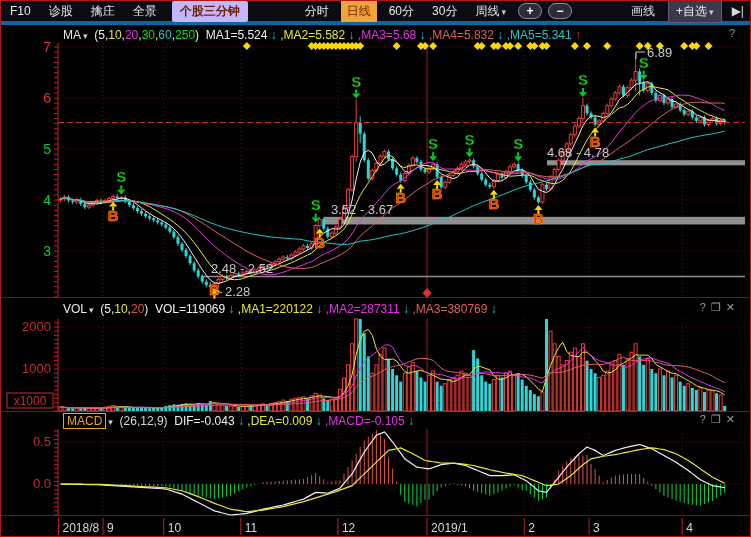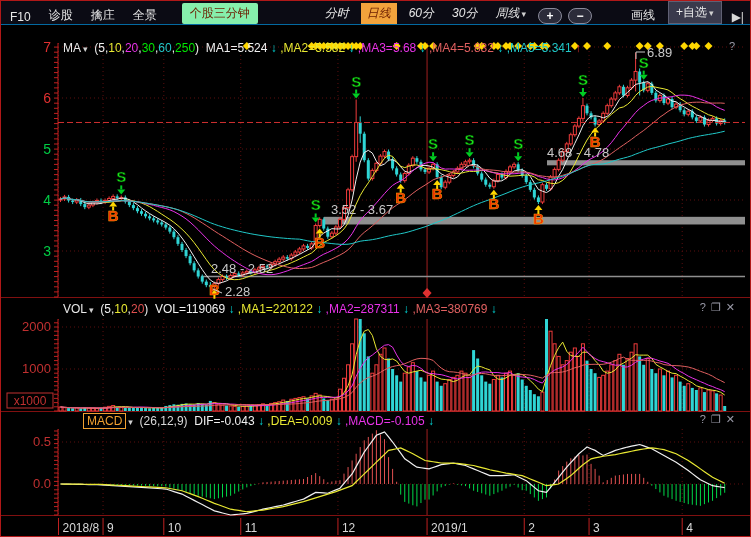--- a/index.html
+++ b/index.html
@@ -1,33 +1,33 @@
 <!DOCTYPE html>
 <html><head>
 <meta charset="utf-8">
 <style>
   html,body{margin:0;padding:0;background:#000;}
   #app{position:relative;width:751px;height:537px;background:#000;border:1px solid #b01818;
        box-sizing:border-box;overflow:hidden;font-family:"Liberation Sans","DejaVu Sans",sans-serif;}
   .toolbar{position:absolute;left:0;top:0;width:100%;height:24px;background:#0b0b14;
-       border-bottom:1px solid #0369a1;display:flex;align-items:flex-end;font-size:12px;color:#e8e8e8;box-sizing:border-box;}
+       border-bottom:4px solid #0369a1;display:flex;align-items:center;font-size:12px;color:#e8e8e8;box-sizing:border-box;}
   .tb-item{margin:0 9px;white-space:nowrap;}
-  .btn-orange{background:#86efac;color:#6b1d00;font-weight:normal;padding:2px 8px;margin:0 16px;border-radius:2px;white-space:nowrap;}
-  .tab{padding:2px 6px;margin:0 3px;white-space:nowrap;font-style:italic;}
+  .btn-orange{background:#c4b5fd;color:#6b1d00;font-weight:bold;padding:2px 8px;margin:0 6px;border-radius:2px;white-space:nowrap;}
+  .tab{padding:2px 6px;margin:0 3px;white-space:nowrap;}
   .tab.active{background:#f2a33c;color:#6b1d00;}
   .caret{font-size:9px;color:#cfcfcf;margin-left:2px;}
   .pill{background:#2c2c3a;border:1px solid #8a8a9a;border-radius:9px;width:22px;height:14px;
         display:inline-flex;align-items:center;justify-content:center;margin:0 3px;color:#fff;font-weight:bold;}
   .btn-dark{background:#3a3a4c;border:1px solid #606074;padding:2px 7px;color:#ececec;margin:0 4px;
         font-size:12px;font-family:inherit;white-space:nowrap;}
   .hdr{position:absolute;left:0;width:100%;height:17px;font-size:12px;display:flex;align-items:center;
        white-space:pre;color:#e8e8e8;}
   .segs{margin-left:62px;}
   .icons{position:absolute;right:10px;top:1px;color:#9a9aa8;font-size:11px;letter-spacing:5px;}
-  .macd-name{border:1px solid #f0a030;color:#f0a030;padding:0 3px;margin-left:20px;}
+  .macd-name{border:1px solid #f0a030;color:#f0a030;padding:0 3px;}
   .daterow{position:absolute;left:0;top:516px;width:100%;height:20px;font-size:12px;color:#e8e8e8;}
   .period-lbl{position:absolute;left:7px;top:3px;}
   svg{position:absolute;left:0;top:0;}
 </style>
 </head>
 <body>
 
 <div id="app">
 
   <svg id="chart" width="751" height="537">
@@ -975,21 +975,21 @@
     <span class="tab">30分</span>
     <span class="tab"><span>周线</span><span class="caret">▾</span></span>
     <span class="pill">+</span>
     <span class="pill">−</span>
     <span style="flex:1"></span>
     <span class="tb-item">画线</span>
     <button class="btn-dark"><span>+自选</span><span class="caret">▾</span></button>
     <span class="tb-item" style="margin:0 6px;color:#d8d8d8">▶|</span>
   </div>
 
-  <div class="hdr" style="top:38px">
+  <div class="hdr" style="top:25px">
     <span class="segs" id="ma-segs"><span>MA</span><span class="caret">▾</span><span>  </span><span style="color: rgb(232, 232, 232);">(</span><span style="color: rgb(240, 240, 240);">5</span><span style="color: rgb(232, 232, 232);">,</span><span style="color: rgb(232, 232, 50);">10</span><span style="color: rgb(232, 232, 232);">,</span><span style="color: rgb(232, 50, 232);">20</span><span style="color: rgb(232, 232, 232);">,</span><span style="color: rgb(0, 232, 0);">30</span><span style="color: rgb(232, 232, 232);">,</span><span style="color: rgb(32, 200, 200);">60</span><span style="color: rgb(232, 232, 232);">,</span><span style="color: rgb(0, 232, 0);">250</span><span style="color: rgb(232, 232, 232);">)</span><span>  </span><span style="color: rgb(240, 240, 240);">MA1=5.524</span><span style="color: rgb(0, 216, 216); font-weight: bold;"> ↓ </span><span style="color: rgb(232, 232, 50);">,MA2=5.582</span><span style="color: rgb(0, 216, 216); font-weight: bold;"> ↓ </span><span style="color: rgb(232, 50, 232);">,MA3=5.68</span><span style="color: rgb(0, 216, 216); font-weight: bold;"> ↓ </span><span style="color: rgb(224, 96, 96);">,MA4=5.832</span><span style="color: rgb(0, 216, 216); font-weight: bold;"> ↓ </span><span style="color: rgb(32, 200, 200);">,MA5=5.341</span><span style="color: rgb(232, 48, 48); font-weight: bold;"> ↑ </span></span>
     <span class="icons"><span>?</span></span>
   </div>
 
   <div class="hdr" style="top:299px">
     <span class="segs" id="vol-segs"><span>VOL</span><span class="caret">▾</span><span>  </span><span style="color: rgb(232, 232, 232);">(</span><span style="color: rgb(240, 240, 240);">5</span><span style="color: rgb(232, 232, 232);">,</span><span style="color: rgb(232, 232, 50);">10</span><span style="color: rgb(232, 232, 232);">,</span><span style="color: rgb(224, 80, 80);">20</span><span style="color: rgb(232, 232, 232);">)</span><span>  </span><span style="color: rgb(240, 240, 240);">VOL=119069</span><span style="color: rgb(0, 216, 216); font-weight: bold;"> ↓ </span><span style="color: rgb(232, 232, 50);">,MA1=220122</span><span style="color: rgb(0, 216, 216); font-weight: bold;"> ↓ </span><span style="color: rgb(232, 50, 232);">,MA2=287311</span><span style="color: rgb(0, 216, 216); font-weight: bold;"> ↓ </span><span style="color: rgb(224, 96, 96);">,MA3=380769</span><span style="color: rgb(0, 216, 216); font-weight: bold;"> ↓ </span></span>
     <span class="icons" id="vol-icons"><span>?</span><span>❐</span><span>✕</span></span>
   </div>
 
   <div class="hdr" style="top:411px">

